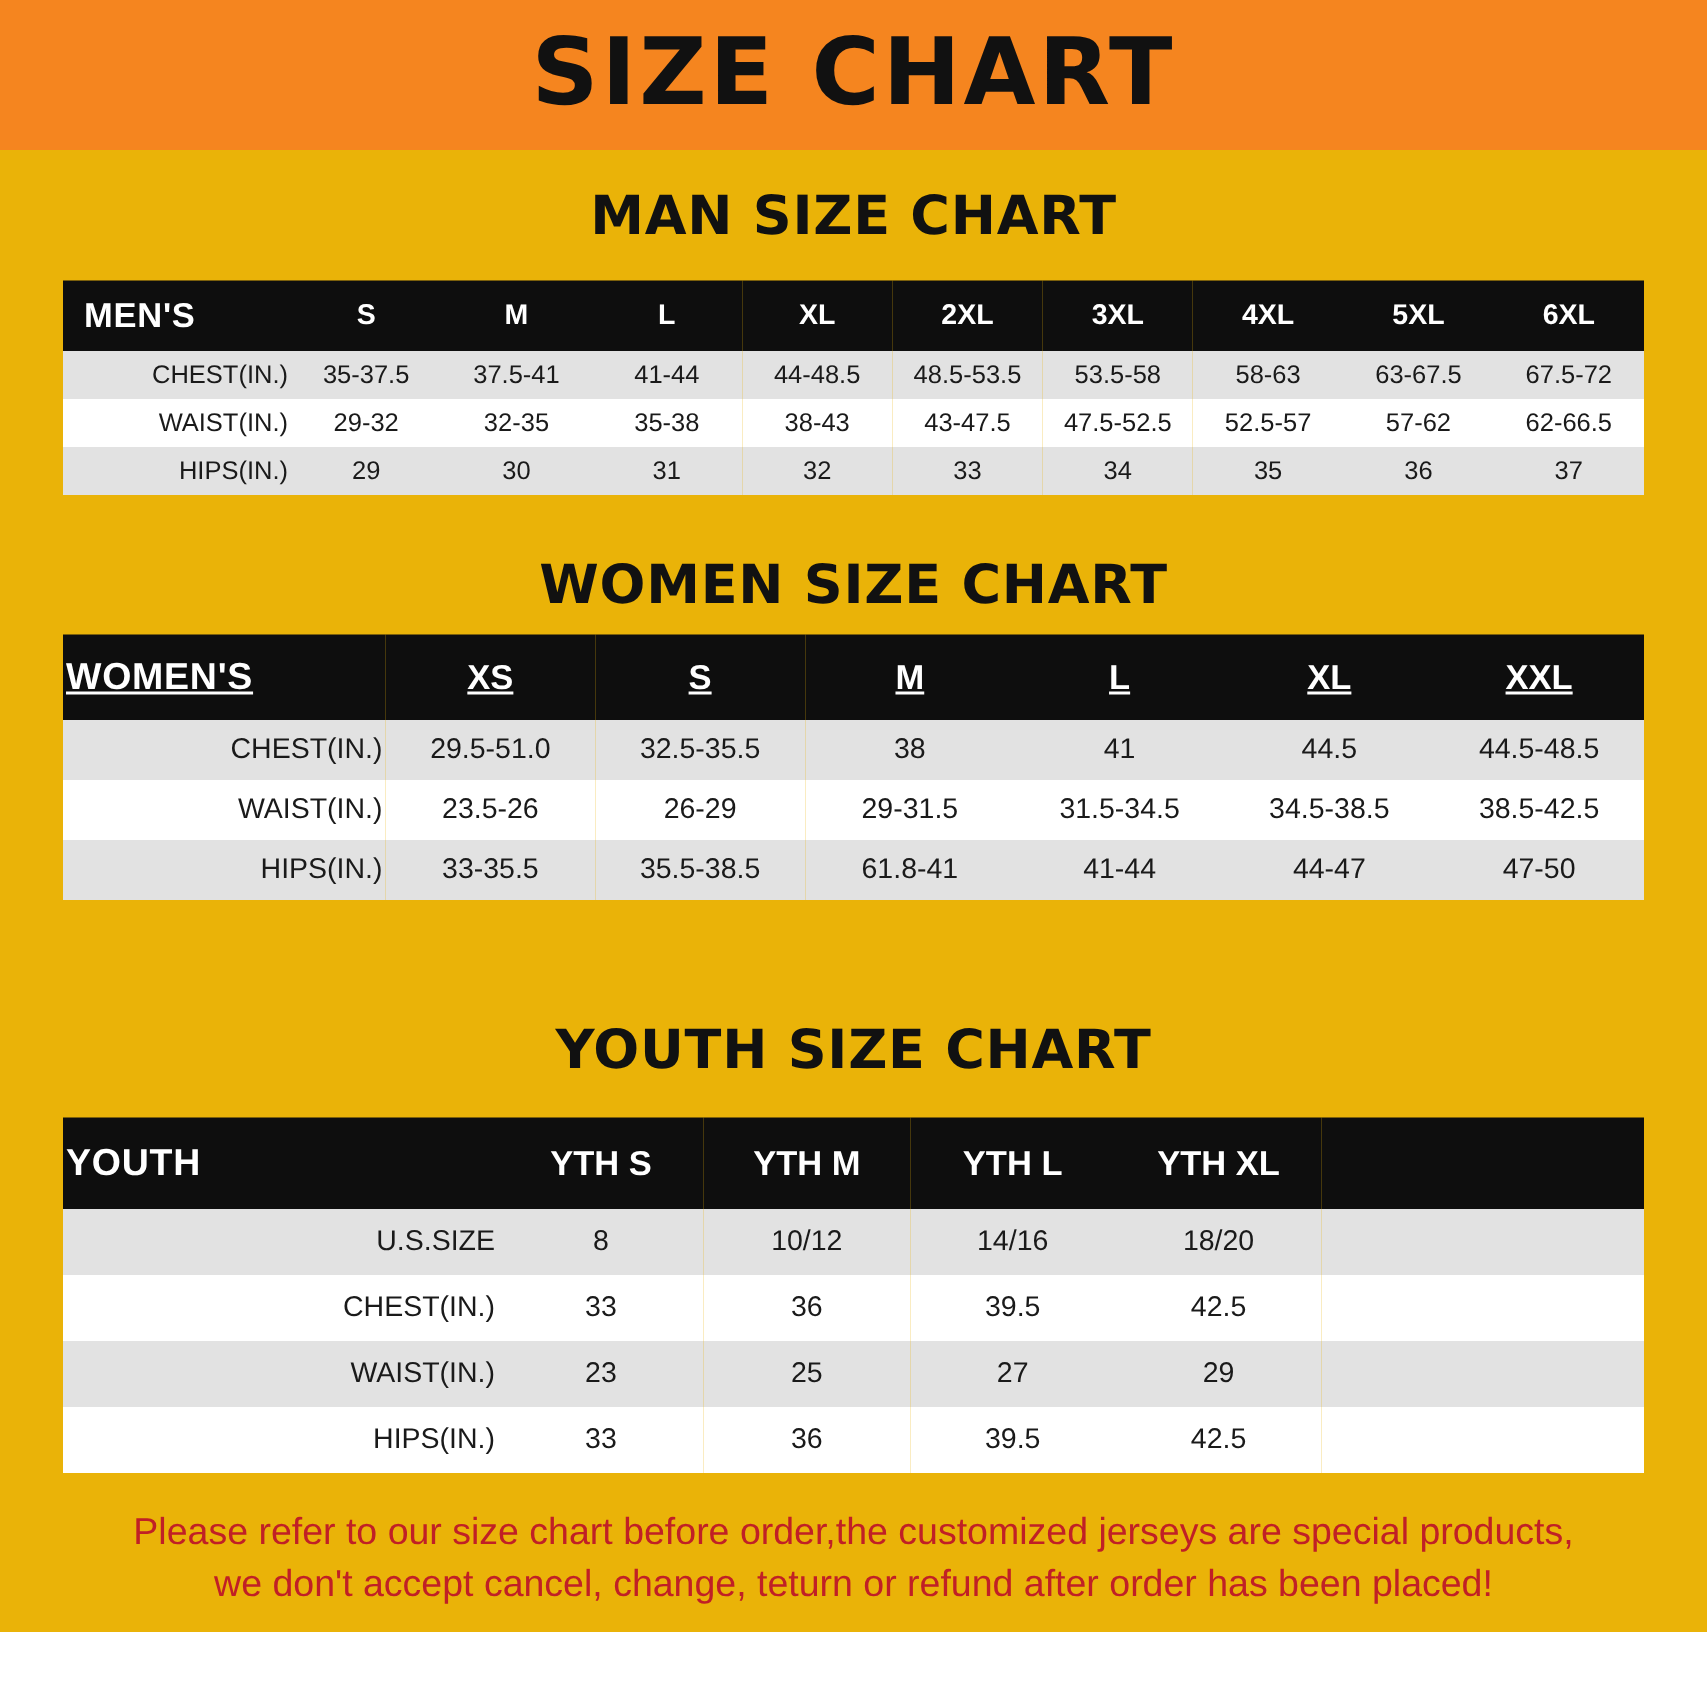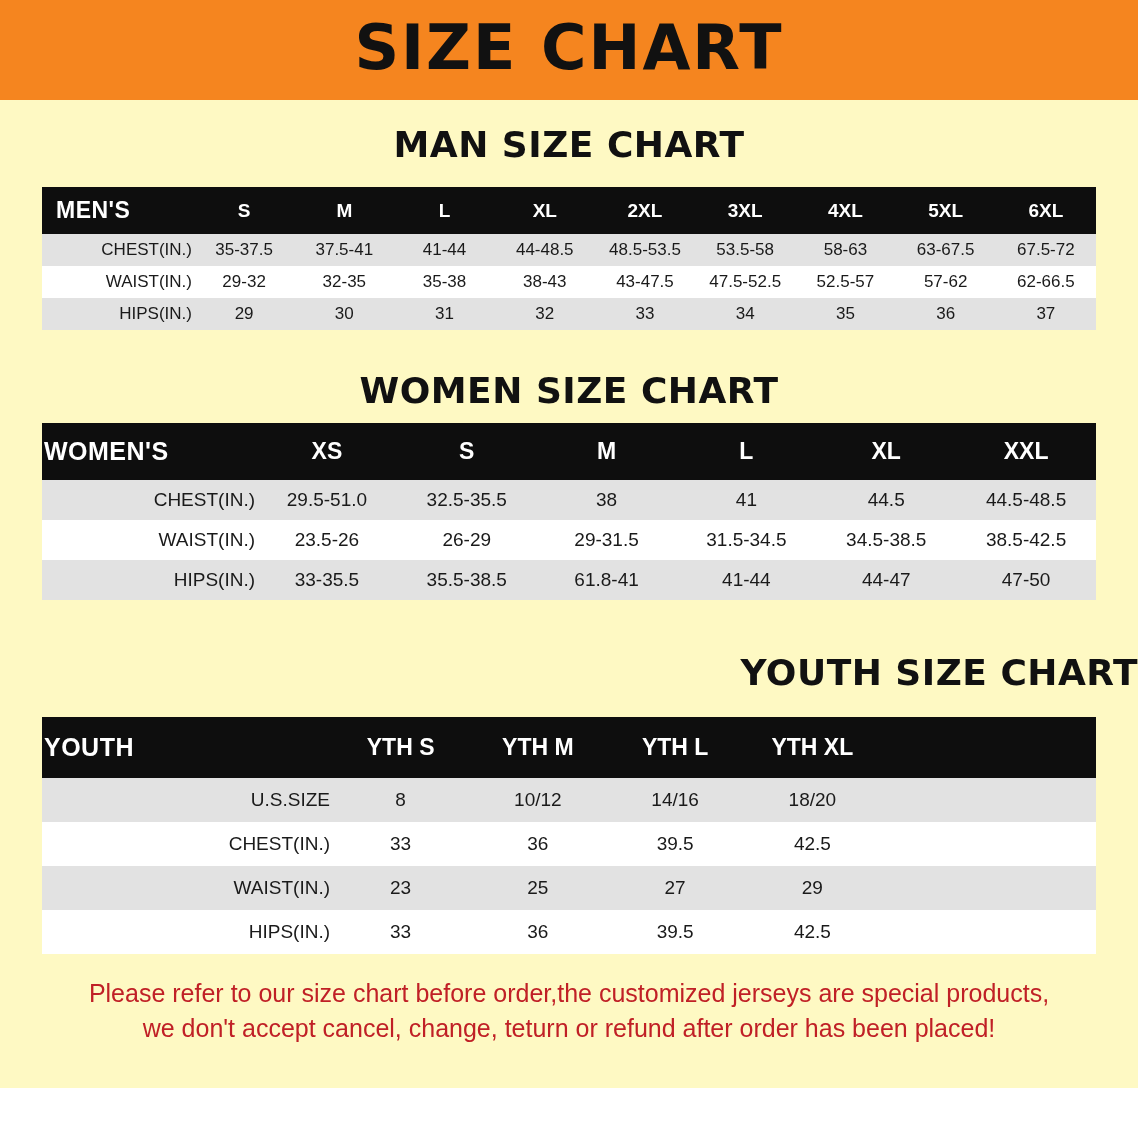--- a/index.html
+++ b/index.html
@@ -11,21 +11,21 @@
     width: 1138px;
     height: 1132px;
     font-family: "Liberation Sans", sans-serif;
     color: #111111;
     overflow: hidden;
   }
   .page {
     position: relative;
     width: 1138px;
     height: 1088px;
-    background: #fef9c3;
+    background: #eab308;
     box-sizing: border-box;
   }
 
   
   .banner {
     height: 100px;
     background: #f5851f;
     display: flex;
     align-items: center;
     justify-content: center;
@@ -44,21 +44,21 @@
   .section-title {
     text-align: center;
     font-family: "DejaVu Sans", sans-serif;
     font-weight: bold;
     font-size: 36px;
     letter-spacing: 0.5px;
     color: #111111;
   }
   .t-man   { margin-top: 24px; margin-bottom: 22px; }
   .t-women { margin-top: 40px; margin-bottom: 12px; }
-  .t-youth { margin-top: 52px; margin-bottom: 24px; text-align: right; }
+  .t-youth { margin-top: 80px; margin-bottom: 24px; }
 
   
   .table-wrap {
     margin: 0 42px;
   }
   table.size-table {
     width: 100%;
     border-collapse: collapse;
     table-layout: fixed;
   }
@@ -95,21 +95,21 @@
   .row-white td { background: #ffffff; }
 
   
   #men-table .hdr-row th { font-size: 19px; }
   #men-table .hdr-row th.label-col { font-size: 23px; }
   #men-table tbody td { font-size: 17px; }
   #men-table tbody td.label-col { font-size: 17px; }
   #men-table col.c-label { width: 152px; }
 
   
-  #women-table .hdr-row th { font-size: 23px; }
+  #women-table .hdr-row th { font-size: 23px; text-decoration: underline; }
   #women-table .hdr-row th.label-col { font-size: 25px; }
   #women-table tbody td { font-size: 19px; }
   #women-table .hdr-row th { padding: 14px 2px; }
   #women-table tbody td { padding: 9px 2px; }
   #women-table col.c-label { width: 215px; }
 
   
   #youth-table .hdr-row th { font-size: 23px; }
   #youth-table .hdr-row th.label-col { font-size: 25px; margin-left: 16px; }
   #youth-table tbody td { font-size: 19px; }

